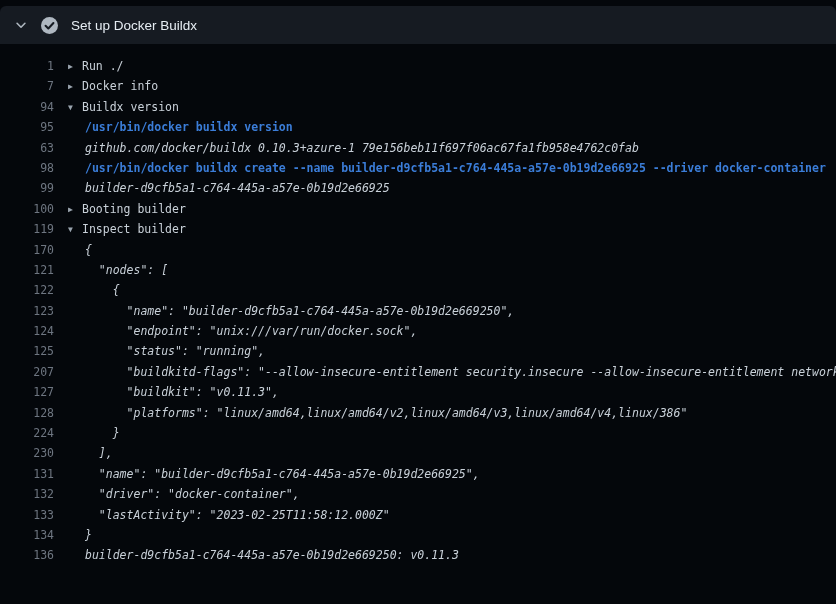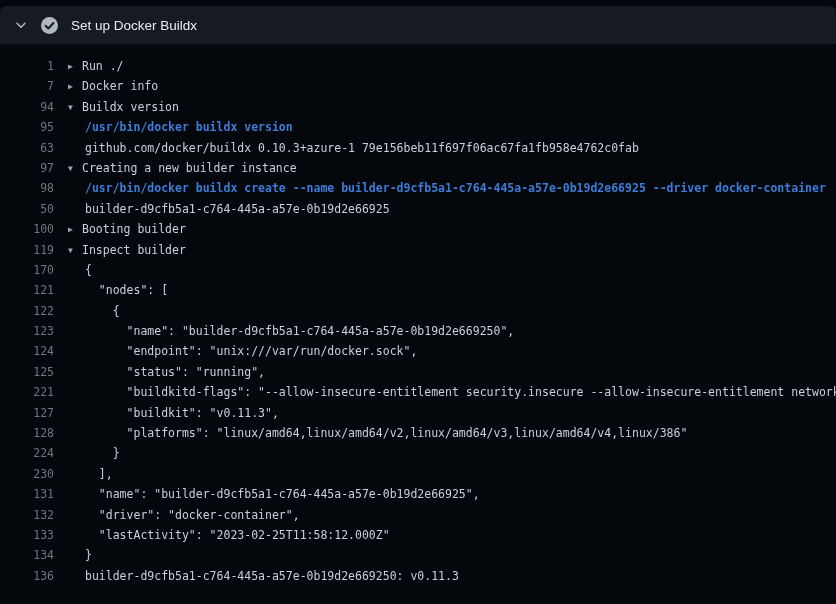--- a/index.html
+++ b/index.html
@@ -33,21 +33,21 @@
   }
   .row{display:flex;height:20.4px;overflow:hidden;}
   .num{
     flex:0 0 54px;text-align:right;color:#6e7681;
     user-select:none;cursor:pointer;
   }
   .content{
     white-space:pre;overflow:hidden;
     padding-left:14px;color:#c9d1d9;flex:1 1 auto;
   }
-  .content.plain{padding-left:31px;}
+  .content.plain{padding-left:31px;font-style:italic;}
   .content.command{padding-left:31px;color:#3b7dd8;font-weight:bold;}
   .arrow{
     display:inline-block;width:14px;
     font-size:8px;color:#9aa4ae;
     vertical-align:1px;
   }
   .group-label{color:#c9d1d9;}
   .group-row{cursor:pointer;}
 </style>
 </head>
@@ -84,30 +84,26 @@
         <span class="content group"><span class="arrow">▼</span><span class="group-label">Buildx version</span></span>
       </div>
       <div class="row">
         <span class="num">95</span>
         <span class="content command">/usr/bin/docker buildx version</span>
       </div>
       <div class="row">
         <span class="num">63</span>
         <span class="content plain">github.com/docker/buildx 0.10.3+azure-1 79e156beb11f697f06ac67fa1fb958e4762c0fab</span>
       </div>
-      <div class="row group-row">
-        <span class="num">97</span>
-        <span class="content group"><span class="arrow">▼</span><span class="group-label">Creating a new builder instance</span></span>
-      </div>
       <div class="row">
         <span class="num">98</span>
         <span class="content command">/usr/bin/docker buildx create --name builder-d9cfb5a1-c764-445a-a57e-0b19d2e66925 --driver docker-container</span>
       </div>
       <div class="row">
-        <span class="num">50</span>
+        <span class="num">99</span>
         <span class="content plain">builder-d9cfb5a1-c764-445a-a57e-0b19d2e66925</span>
       </div>
       <div class="row group-row">
         <span class="num">100</span>
         <span class="content group"><span class="arrow">▶</span><span class="group-label">Booting builder</span></span>
       </div>
       <div class="row group-row">
         <span class="num">119</span>
         <span class="content group"><span class="arrow">▼</span><span class="group-label">Inspect builder</span></span>
       </div>
@@ -129,21 +125,21 @@
       </div>
       <div class="row">
         <span class="num">124</span>
         <span class="content plain">      "endpoint": "unix:///var/run/docker.sock",</span>
       </div>
       <div class="row">
         <span class="num">125</span>
         <span class="content plain">      "status": "running",</span>
       </div>
       <div class="row">
-        <span class="num">221</span>
+        <span class="num">207</span>
         <span class="content plain">      "buildkitd-flags": "--allow-insecure-entitlement security.insecure --allow-insecure-entitlement network.host",</span>
       </div>
       <div class="row">
         <span class="num">127</span>
         <span class="content plain">      "buildkit": "v0.11.3",</span>
       </div>
       <div class="row">
         <span class="num">128</span>
         <span class="content plain">      "platforms": "linux/amd64,linux/amd64/v2,linux/amd64/v3,linux/amd64/v4,linux/386"</span>
       </div>

